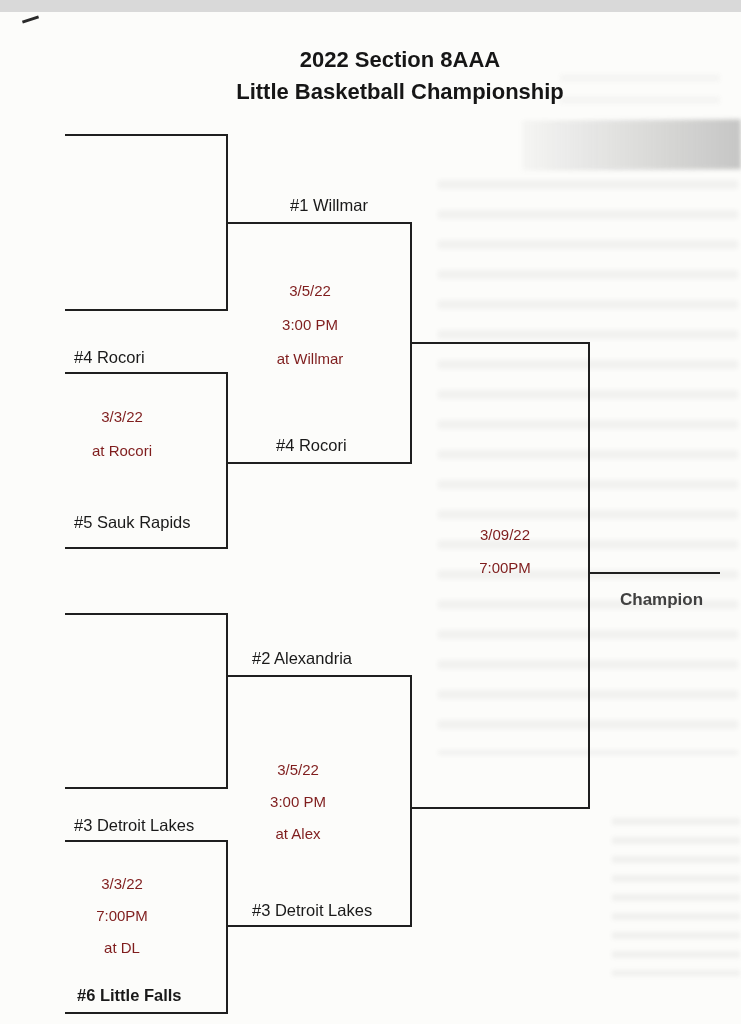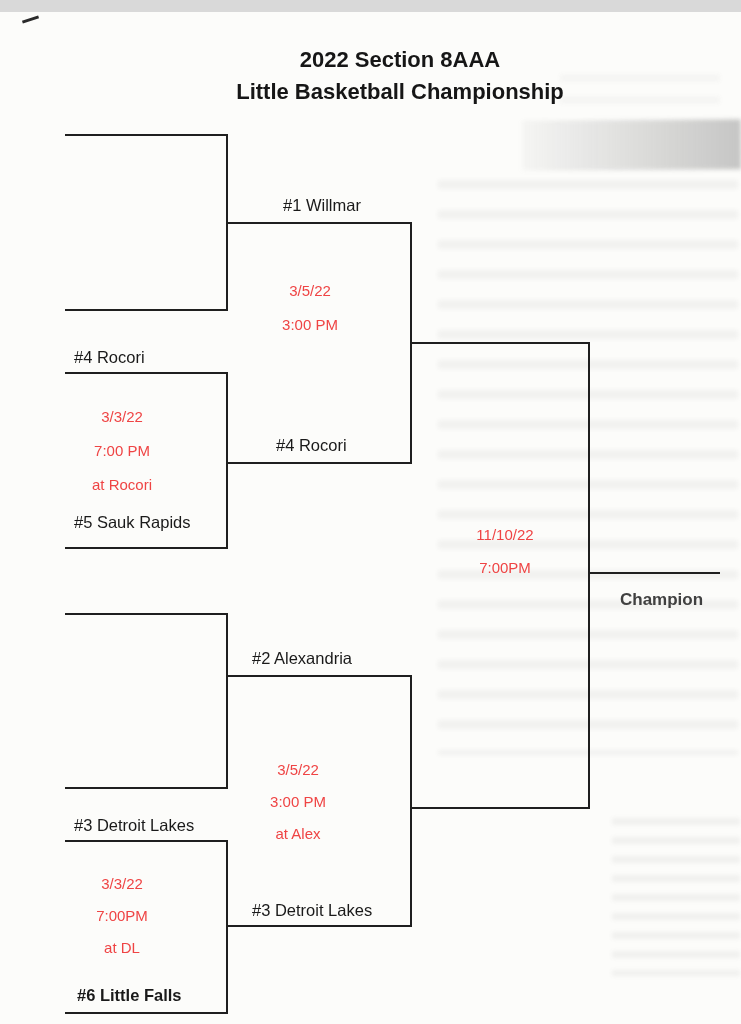--- a/index.html
+++ b/index.html
@@ -16,21 +16,21 @@
     position:absolute; left:60px; top:32px; width:680px;
     text-align:center; font-size:22px; font-weight:bold;
     line-height:32px; color:#161616;
   }
   .hline { position:absolute; height:2px; background:#1f1f1f; }
   .vline { position:absolute; width:2px; background:#1f1f1f; }
   .team {
     position:absolute; font-size:16.5px; color:#1a1a1a; white-space:nowrap;
   }
   .ginfo {
-    position:absolute; font-size:15px; color:#ef4444; text-align:center;
+    position:absolute; font-size:15px; color:#7f1d1d; text-align:center;
     line-height:34px; white-space:nowrap;
   }
   .champion {
     position:absolute; font-size:17px; font-weight:bold; color:#404040;
   }
   
   .bleed { position:absolute; pointer-events:none; filter:blur(2px); }
   .bleed-band {
     left:522px; top:108px; width:219px; height:50px;
     background:linear-gradient(to right, rgba(120,120,120,0.05), rgba(110,110,110,0.38));
@@ -80,33 +80,33 @@
   <div class="vline" style="left:226px; top:122px; height:177px;"></div>
   <div class="hline" style="left:65px; top:297px; width:163px;"></div>
 
   <div class="team" style="left:74px; top:336px;">#4 Rocori</div>
   <div class="hline" style="left:65px; top:360px; width:163px;"></div>
   <div class="vline" style="left:226px; top:360px; height:177px;"></div>
   <div class="team" style="left:74px; top:501px;">#5 Sauk Rapids</div>
   <div class="hline" style="left:65px; top:535px; width:163px;"></div>
   <div class="ginfo" style="left:47px; top:388px; width:150px;">
     <div>3/3/22</div>
-    <div>7:00 PM</div>
     <div>at Rocori</div>
   </div>
 
-  <div class="team" style="left:283px; top:184px;">#1 Willmar</div>
+  <div class="team" style="left:290px; top:184px;">#1 Willmar</div>
   <div class="hline" style="left:226px; top:210px; width:186px;"></div>
   <div class="team" style="left:276px; top:424px;">#4 Rocori</div>
   <div class="hline" style="left:226px; top:450px; width:186px;"></div>
   <div class="vline" style="left:410px; top:210px; height:242px;"></div>
   <div class="hline" style="left:410px; top:330px; width:180px;"></div>
   <div class="ginfo" style="left:235px; top:262px; width:150px;">
     <div>3/5/22</div>
     <div>3:00 PM</div>
+    <div>at Willmar</div>
   </div>
 
   <div class="hline" style="left:65px; top:601px; width:163px;"></div>
   <div class="vline" style="left:226px; top:601px; height:176px;"></div>
   <div class="hline" style="left:65px; top:775px; width:163px;"></div>
 
   <div class="team" style="left:74px; top:804px;">#3 Detroit Lakes</div>
   <div class="hline" style="left:65px; top:828px; width:163px;"></div>
   <div class="vline" style="left:226px; top:828px; height:174px;"></div>
   <div class="team" style="left:77px; top:974px;font-weight:bold;">#6 Little Falls</div>
@@ -125,18 +125,18 @@
   <div class="hline" style="left:410px; top:795px; width:180px;"></div>
   <div class="ginfo" style="left:223px; top:742px; width:150px; line-height:32px;">
     <div>3/5/22</div>
     <div>3:00 PM</div>
     <div>at Alex</div>
   </div>
 
   <div class="vline" style="left:588px; top:330px; height:467px;"></div>
   <div class="hline" style="left:588px; top:560px; width:132px;"></div>
   <div class="ginfo" style="left:420px; top:506px; width:170px; line-height:33px;">
-    <div>11/10/22</div>
+    <div>3/09/22</div>
     <div>7:00PM</div>
   </div>
   <div class="champion" style="left:620px; top:578px;">Champion</div>
 
 </div>
 
 </body></html>

